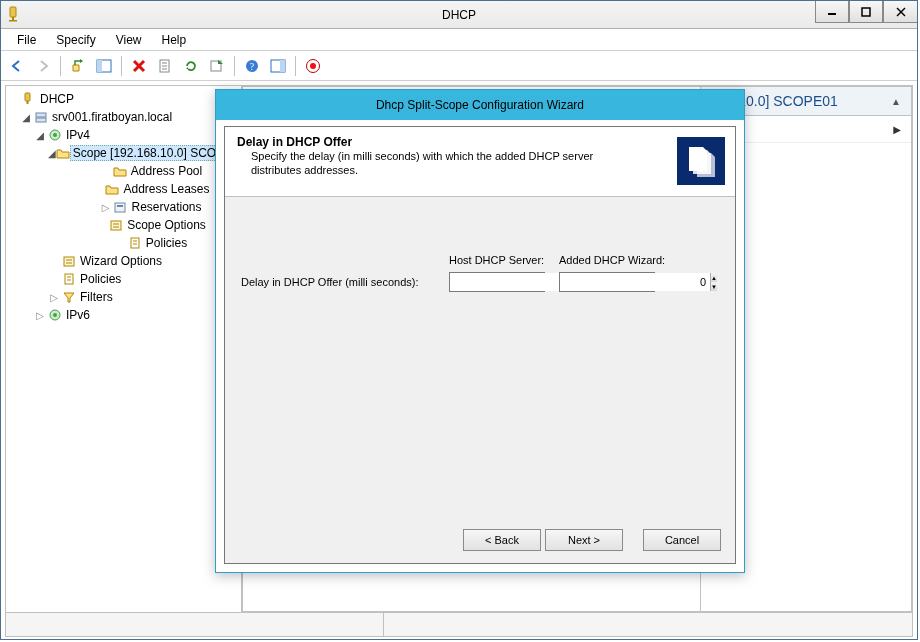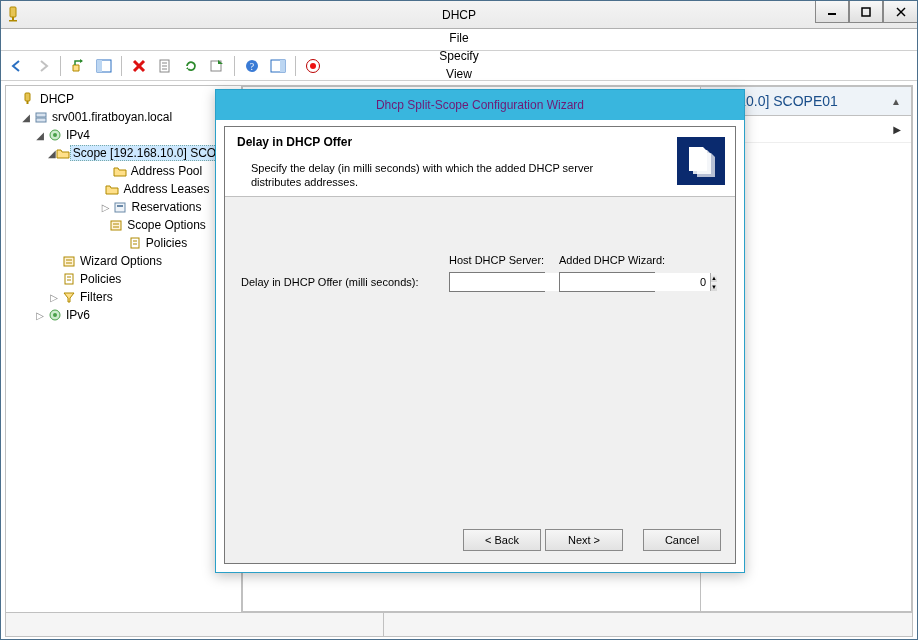--- a/index.html
+++ b/index.html
@@ -61,21 +61,20 @@
     font-size: 11px;
     cursor: default;
   }
   .win-btn:last-child { border-right: none; }
   .menubar {
     height: 22px;
     display: flex;
     align-items: center;
     padding: 0 6px;
     border-bottom: 1px solid #d0d0d0;
-    flex-direction: column;
   }
   .menubar .menu-item {
     padding: 2px 10px;
     cursor: default;
   }
   .toolbar {
     height: 30px;
     display: flex;
     align-items: center;
     padding: 0 4px;
@@ -210,21 +209,21 @@
     width: 530px;
     height: 484px;
     background: #fff;
     border: 1px solid #2aa0c8;
     box-shadow: 0 3px 12px rgba(0,0,0,0.25);
     z-index: 10;
   }
   .wizard-title {
     height: 30px;
     background: #39b6de;
-    color: #701a75;
+    color: #000000;
     display: flex;
     align-items: center;
     justify-content: center;
     font-size: 12px;
   }
   .wizard-body {
     position: absolute;
     left: 8px; right: 8px; top: 36px; bottom: 8px;
     border: 1px solid #777;
     background: #f0f0f0;
@@ -236,21 +235,21 @@
     padding: 8px 12px;
     position: relative;
   }
   .wizard-header .wh-title {
     font-weight: bold;
     font-size: 12px;
   }
   .wizard-header .wh-desc {
     font-size: 11px;
     margin-left: 14px;
-    margin-top: 12px;
+    margin-top: 0;
     width: 360px;
     line-height: 1.3;
   }
   .wizard-header .wh-icon {
     position: absolute;
     right: 10px;
     top: 10px;
     width: 48px;
     height: 48px;
     background: #0a2a6e;

